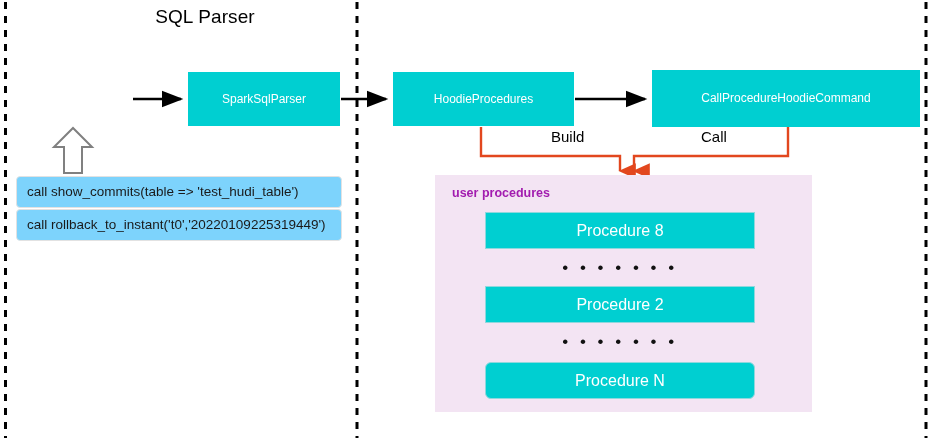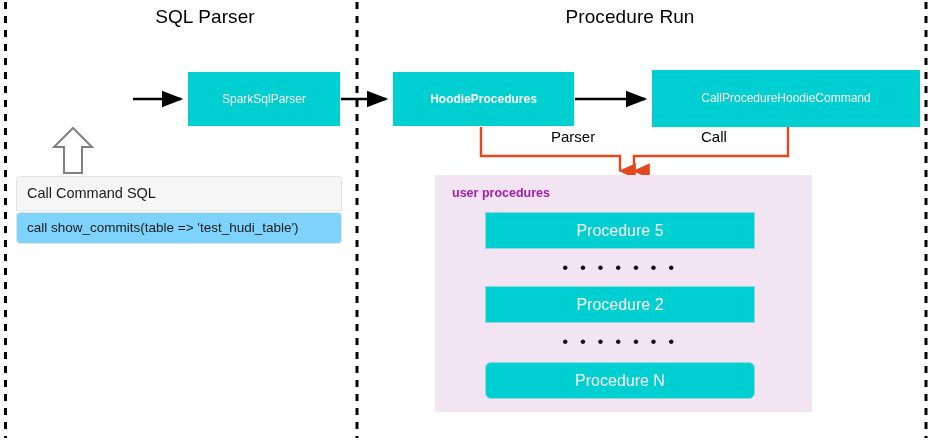--- a/index.html
+++ b/index.html
@@ -71,21 +71,20 @@
     left: 188px;
     top: 72px;
     width: 152px;
     height: 54px;
   }
   #node-hoodie-procedures {
     left: 393px;
     top: 72px;
     width: 181px;
     height: 54px;
-    font-weight: bold;
   }
   #node-call-procedure-hoodie-command {
     left: 652px;
     top: 70px;
     width: 268px;
     height: 57px;
   }
 
   
   #sql-table {
@@ -231,41 +230,40 @@
       <path d="M481,127 L481,156 L620,156 L620,171" fill="none" stroke="#E2471E" stroke-width="2.4" marker-end="url(#arrow-orange)"></path>
     </g>
 
      user procedures --&gt;
     <g>
       <path d="M788,127 L788,156 L634,156 L634,171" fill="none" stroke="#E2471E" stroke-width="2.4" marker-end="url(#arrow-orange)"></path>
     </g>
   </svg>
 
   <div class="section-title" id="title-sql-parser">SQL Parser</div>
-  <div class="section-title" id="title-procedure-run">Procedure Run</div>
 
 
   <div class="node-box" id="node-spark-sql-parser">SparkSqlParser</div>
 
   <div class="node-box" id="node-hoodie-procedures">HoodieProcedures</div>
 
   <div class="node-box" id="node-call-procedure-hoodie-command">CallProcedureHoodieCommand</div>
 
-  <div class="edge-label" id="label-build">Parser</div>
+  <div class="edge-label" id="label-build">Build</div>
   <div class="edge-label" id="label-call">Call</div>
 
   <div id="sql-table">
-    <div class="sql-row header">Call Command SQL</div>
     <div class="sql-row">call show_commits(table =&gt; 'test_hudi_table')</div>
+    <div class="sql-row">call rollback_to_instant('t0','20220109225319449')</div>
   </div>
 
   <div id="panel-user-procedures"></div>
   <div id="panel-user-procedures-label">user procedures</div>
 
-  <div class="procedure-box" id="procedure-1">Procedure 5</div>
+  <div class="procedure-box" id="procedure-1">Procedure 8</div>
 
   <div class="ellipsis-dots" id="dots-1">• • • • • • •</div>
 
   <div class="procedure-box" id="procedure-2">Procedure 2</div>
 
   <div class="ellipsis-dots" id="dots-2">• • • • • • •</div>
 
   <div class="procedure-box" id="procedure-n">Procedure N</div>
 
 </div>

